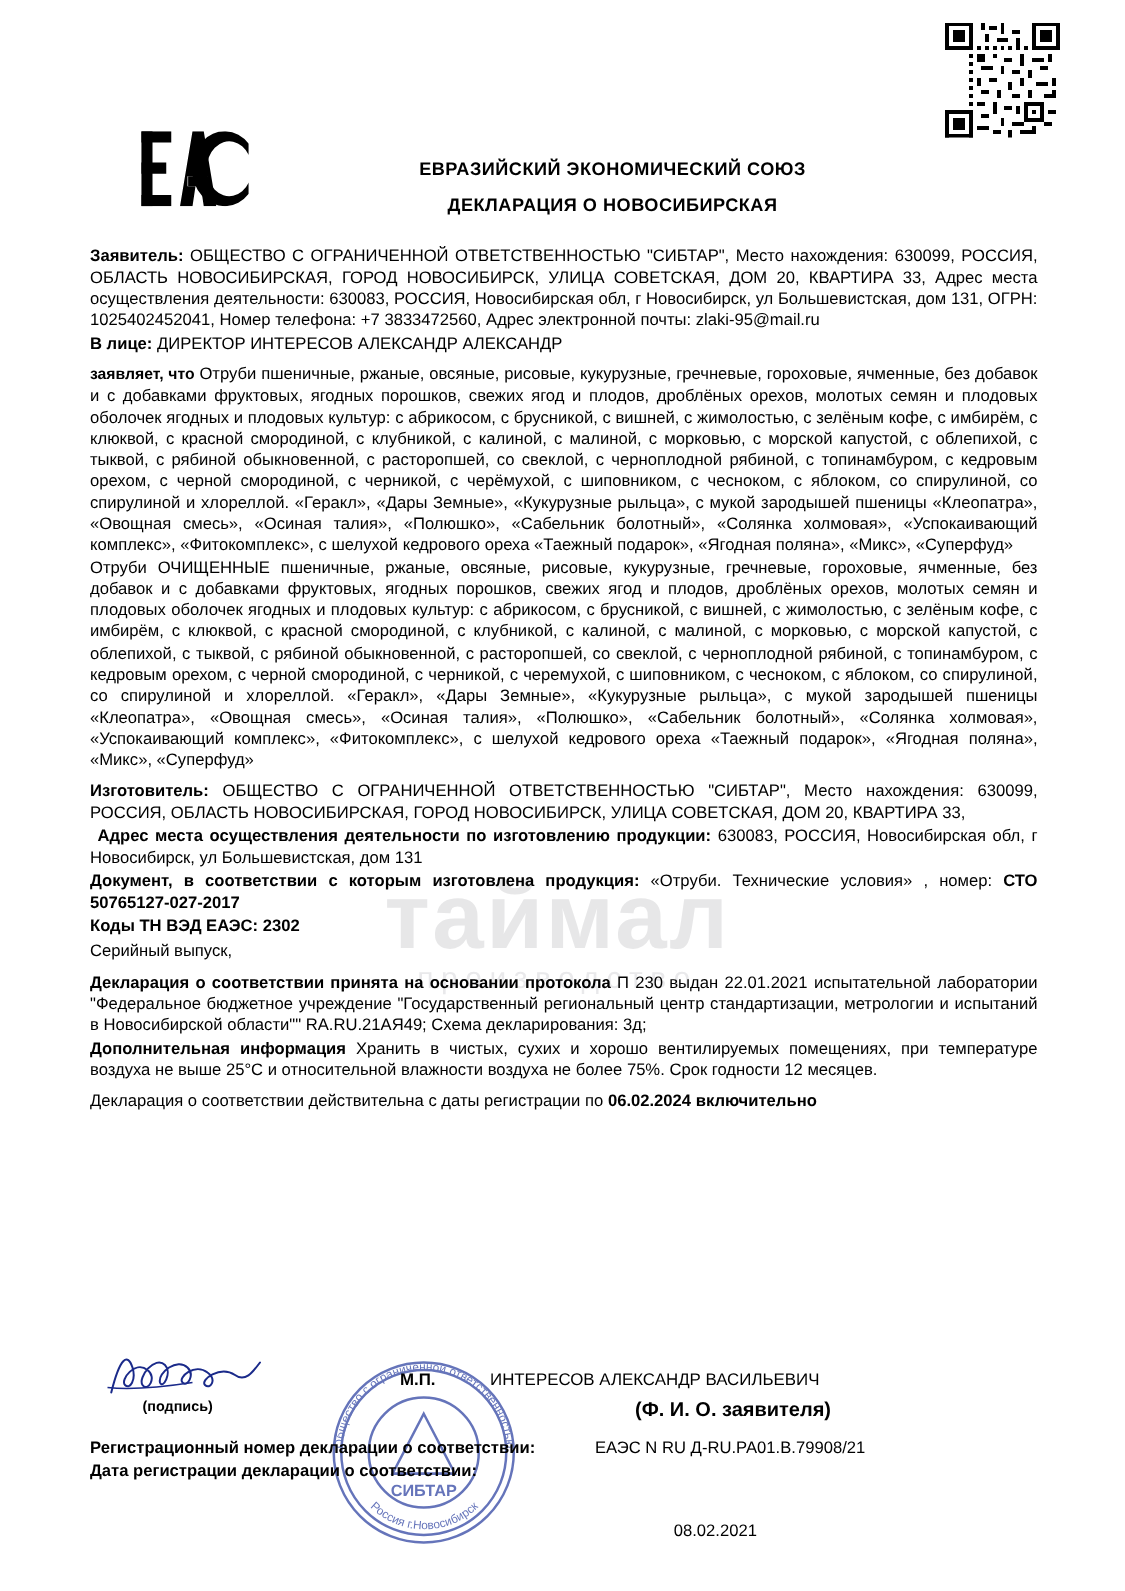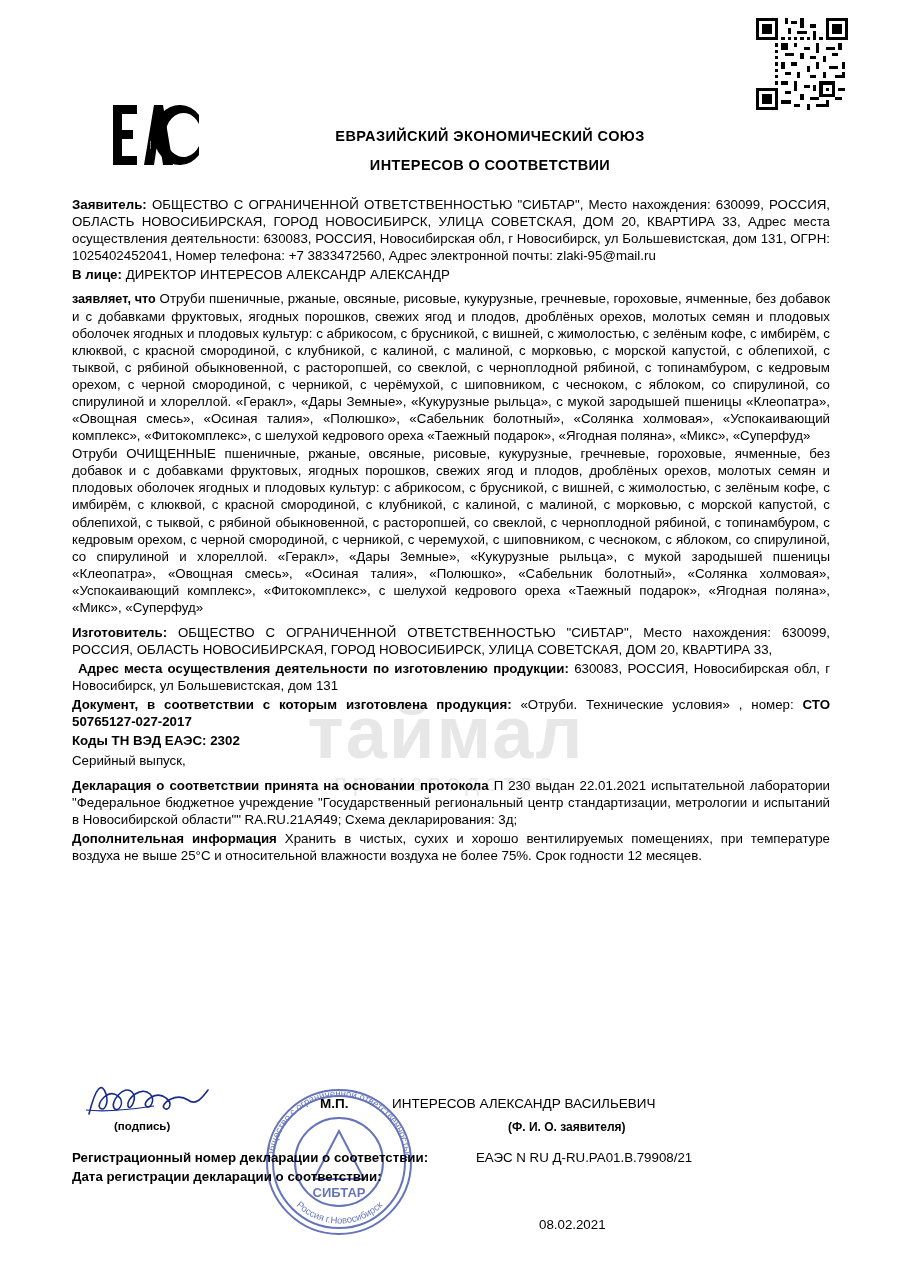--- a/index.html
+++ b/index.html
@@ -132,21 +132,21 @@
     left: 42px;
     top: 32px;
     font-weight: bold;
     font-size: 11.5px;
   }
   .fio-label {
     position: absolute;
     left: 436px;
     top: 32px;
     font-weight: bold;
-    font-size: 12px;
+    font-size: 16px;
   }
   .reg-line, .date-line {
     position: relative;
     margin-top: 4px;
     font-size: 13.3px;
   }
   .reg-line .val { position: absolute; left: 404px; }
   .date-line .val { position: absolute; left: 467px; margin-top: 48px; }
 
   
@@ -292,21 +292,21 @@
         <rect x="37" y="36" width="16" height="8" fill="#fff"></rect>
         <rect x="37.5" y="36" width="16" height="8"></rect>
 
         <path d="M86,10 A26,30 0 1 0 86,50 L86,41 A18,22 0 1 1 86,19 Z"></path>
       </g>
     </svg>
   </div>
 
   <div class="doc-title-wrap">
     <div class="doc-title">ЕВРАЗИЙСКИЙ ЭКОНОМИЧЕСКИЙ СОЮЗ</div>
-    <div class="doc-subtitle">ИНТЕРЕСОВ О СООТВЕТСТВИИ</div>
+    <div class="doc-subtitle">ДЕКЛАРАЦИЯ О НОВОСИБИРСКАЯ</div>
   </div>
 
   <div class="watermark">
     <span>таймал</span>
     <div class="sub">производство</div>
   </div>
 
   <div class="content">
 
     <div class="block justify">
@@ -357,20 +357,25 @@
     <div class="block justify gap-top">
       <span class="b">Декларация о соответствии принята на основании протокола</span>
       <span>П 230 выдан 22.01.2021 испытательной лаборатории "Федеральное бюджетное учреждение "Государственный региональный центр стандартизации, метрологии и испытаний в Новосибирской области"" RA.RU.21АЯ49; Схема декларирования: 3д;</span>
     </div>
 
     <div class="block justify">
       <span class="b">Дополнительная информация</span>
       <span>Хранить в чистых, сухих и хорошо вентилируемых помещениях, при температуре воздуха не выше 25°С и относительной влажности воздуха не более 75%. Срок годности 12 месяцев.</span>
     </div>
 
+    <div class="block gap-top">
+      <span>Декларация о соответствии действительна с даты регистрации по</span>
+      <span class="b">06.02.2024</span>
+      <span class="b">включительно</span>
+    </div>
 
   </div>
 
   <div class="stamp">
     <svg viewBox="0 0 175 175" width="175" height="175">
       <defs>
         <path id="outerArcTop" d="M 22,87 A 65,65 0 0 1 153,87"></path>
         <path id="outerArcBottom" d="M 26,87 A 61,61 0 0 0 149,87"></path>
       </defs>
       <g fill="none" stroke="#2a3fa0" stroke-width="2">

